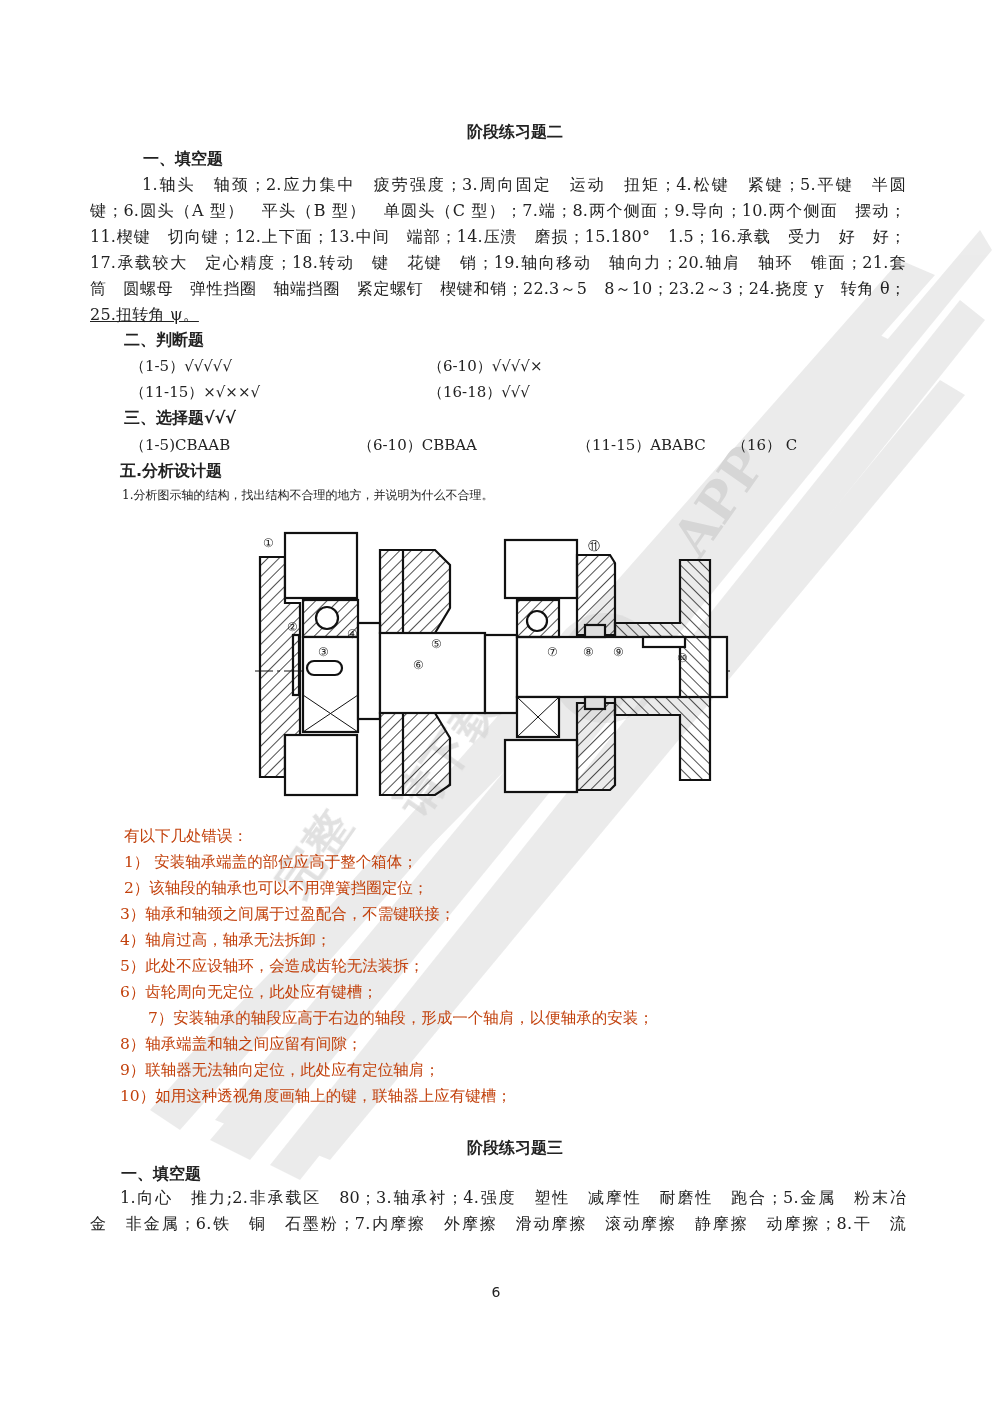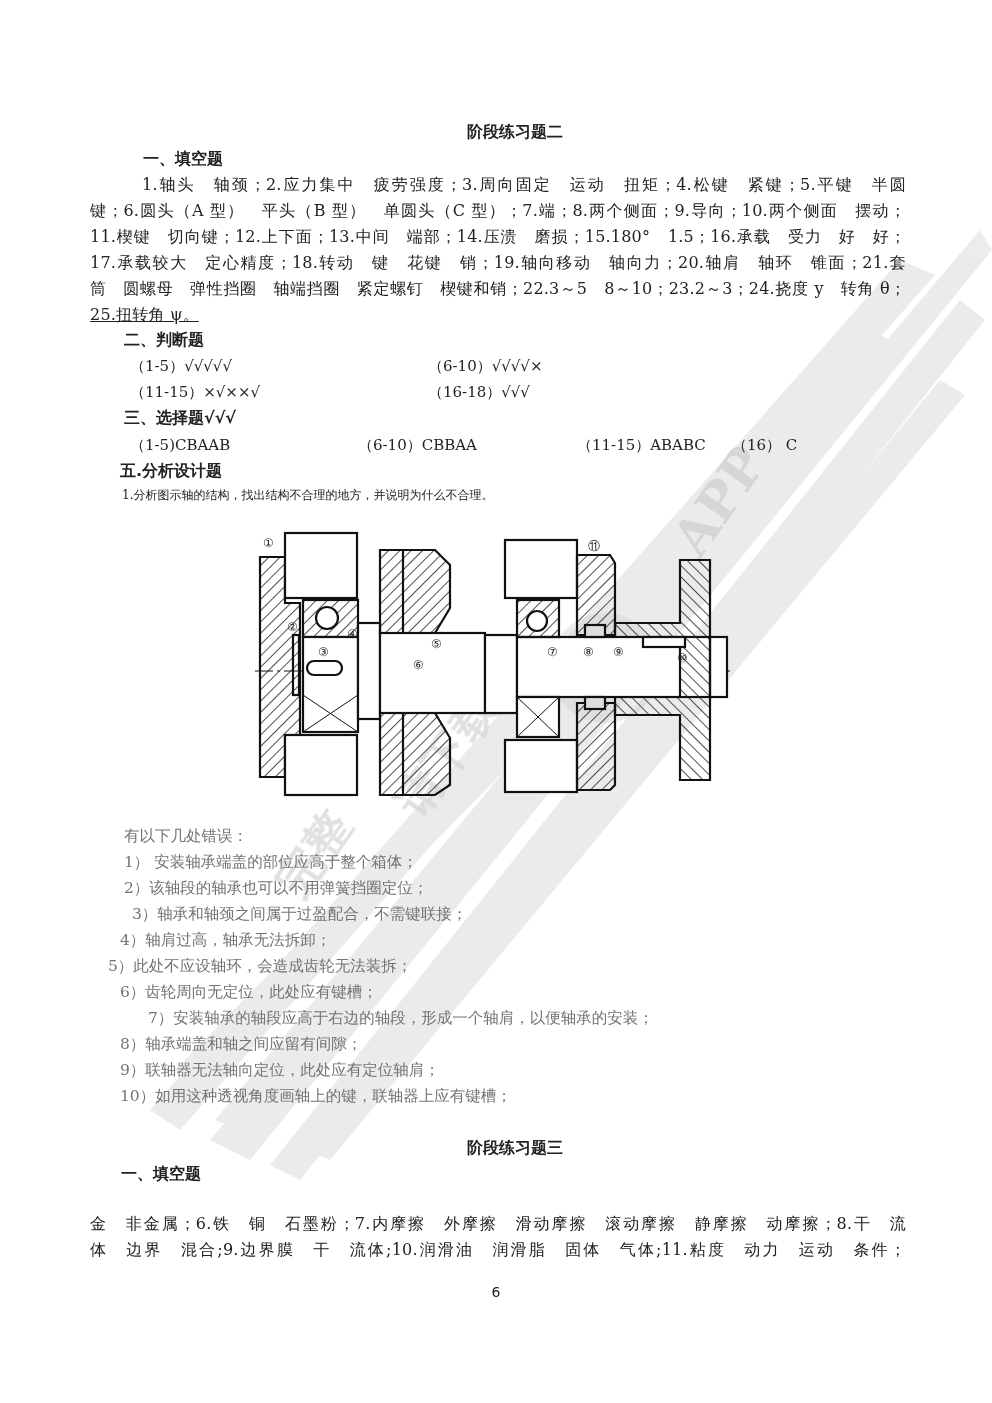--- a/index.html
+++ b/index.html
@@ -7,21 +7,21 @@
       width: 992px; height: 1403px; background: #ffffff; position: relative; overflow: hidden;
       font-family: "DejaVu Serif", "Liberation Serif", serif; color: #222;
     }
     .wm { position: absolute; left: 0; top: 0; width: 992px; height: 1403px; pointer-events: none; z-index: 0; }
     .page { position: absolute; left: 0; top: 0; width: 992px; height: 1288px; z-index: 1; }
     .line { position: absolute; left: 90px; width: 816px; font-size: 16px; line-height: 26px; white-space: nowrap; letter-spacing: 0.2px; }
     .title { position: absolute; left: 0; width: 1024px; text-align: center; font-family: "DejaVu Sans", "Liberation Sans", sans-serif; font-weight: bold; font-size: 16px; }
     .sec { position: absolute; left: 125px; font-family: "DejaVu Sans", "Liberation Sans", sans-serif; font-weight: bold; font-size: 16px; }
     .just { text-align: justify; text-align-last: justify; }
     .cell { position: absolute; font-size: 15px; white-space: nowrap; }
-    .err { position: absolute; left: 124px; font-size: 15.5px; white-space: nowrap; color: #737373; }
+    .err { position: absolute; left: 124px; font-size: 15.5px; white-space: nowrap; color: #c2410c; }
     .pnum { position: absolute; left: 0; width: 992px; text-align: center; top: 1284px; font-size: 14px; font-family: "DejaVu Sans", "Liberation Sans", sans-serif; }
     .fig { position: absolute; left: 255px; top: 525px; width: 480px; height: 295px; }
   </style>
 </head>
 <body>
 
 <svg class="wm" viewBox="0 0 992 1403" xmlns="http://www.w3.org/2000/svg">
   <g opacity="0.55" fill="#dcdcdc">
     <polygon points="980,230 992,250 250,1160 210,1140"></polygon>
     <polygon points="960,300 985,320 300,1180 270,1165"></polygon>
@@ -135,28 +135,28 @@
       <text x="328" y="131">⑧</text>
       <text x="358" y="131">⑨</text>
       <text x="422" y="137">⑩</text>
       <text x="333" y="25">⑪</text>
     </g>
   </svg>
 
   <div class="err" style="top:826px; left:124px;">有以下几处错误：</div>
   <div class="err" style="top:852px; left:124px;">1） 安装轴承端盖的部位应高于整个箱体；</div>
   <div class="err" style="top:878px; left:124px;">2）该轴段的轴承也可以不用弹簧挡圈定位；</div>
-  <div class="err" style="top:904px; left:132px;text-align:right;">3）轴承和轴颈之间属于过盈配合，不需键联接；</div>
+  <div class="err" style="top:904px; left:120px;text-align:right;">3）轴承和轴颈之间属于过盈配合，不需键联接；</div>
   <div class="err" style="top:930px; left:120px;">4）轴肩过高，轴承无法拆卸；</div>
-  <div class="err" style="top:956px; left:108px;text-align:center;">5）此处不应设轴环，会造成齿轮无法装拆；</div>
+  <div class="err" style="top:956px; left:120px;text-align:center;">5）此处不应设轴环，会造成齿轮无法装拆；</div>
   <div class="err" style="top:982px; left:120px;text-align:right;">6）齿轮周向无定位，此处应有键槽；</div>
   <div class="err" style="top:1008px; left:120px;margin-left:28px;">7）安装轴承的轴段应高于右边的轴段，形成一个轴肩，以便轴承的安装；</div>
   <div class="err" style="top:1034px; left:120px;">8）轴承端盖和轴之间应留有间隙；</div>
   <div class="err" style="top:1060px; left:120px;">9）联轴器无法轴向定位，此处应有定位轴肩；</div>
   <div class="err" style="top:1086px; left:120px;">10）如用这种透视角度画轴上的键，联轴器上应有键槽；</div>
 
   <div class="title" style="top:1138px; left:0; width:1030px;">阶段练习题三</div>
   <div class="sec" style="top:1164px; left:121px;">一、填空题</div>
+  <div class="line just" style="top:1185px; text-indent:30px;">1.向心　推力;2.非承载区　80；3.轴承衬；4.强度　塑性　减摩性　耐磨性　跑合；5.金属　粉末冶</div>
   <div class="line just" style="top:1211px;">金　非金属；6.铁　铜　石墨粉；7.内摩擦　外摩擦　滑动摩擦　滚动摩擦　静摩擦　动摩擦；8.干　流</div>
-  <div class="line just" style="top:1237px;">体　边界　混合;9.边界膜　干　流体;10.润滑油　润滑脂　固体　气体;11.粘度　动力　运动　条件；</div>
 
   <div class="pnum">6</div>
 </div>
 
 </body></html>

